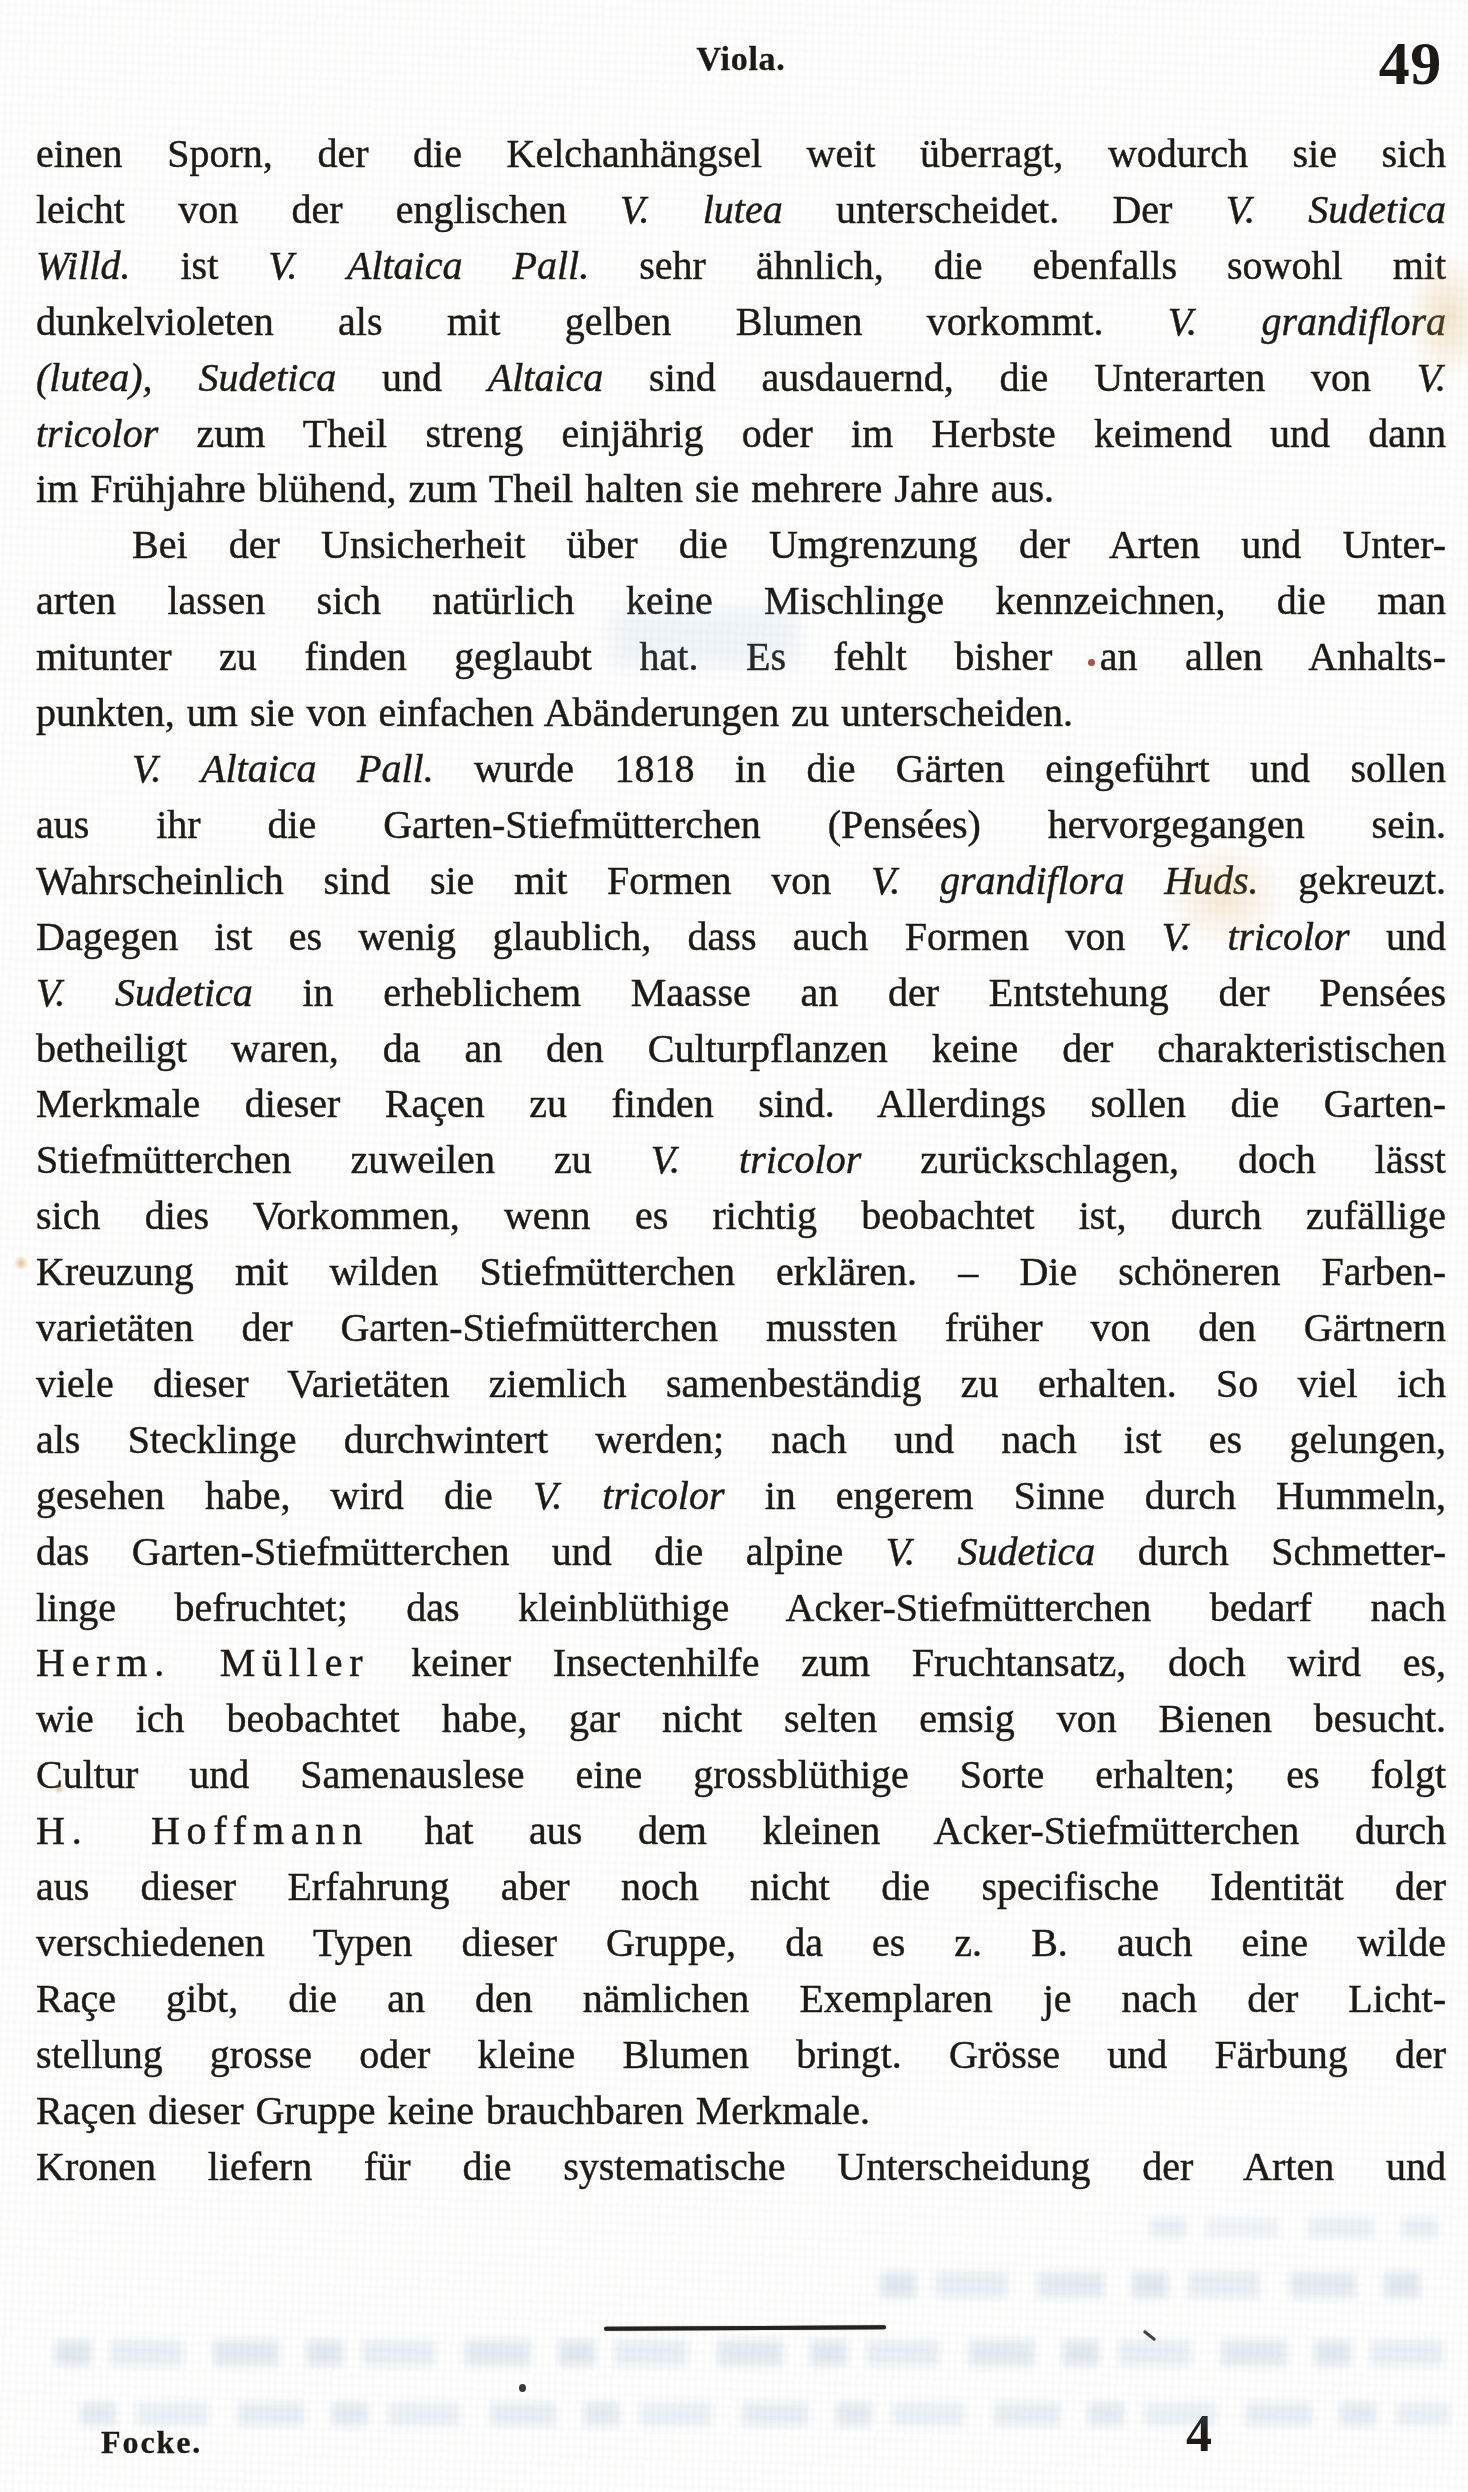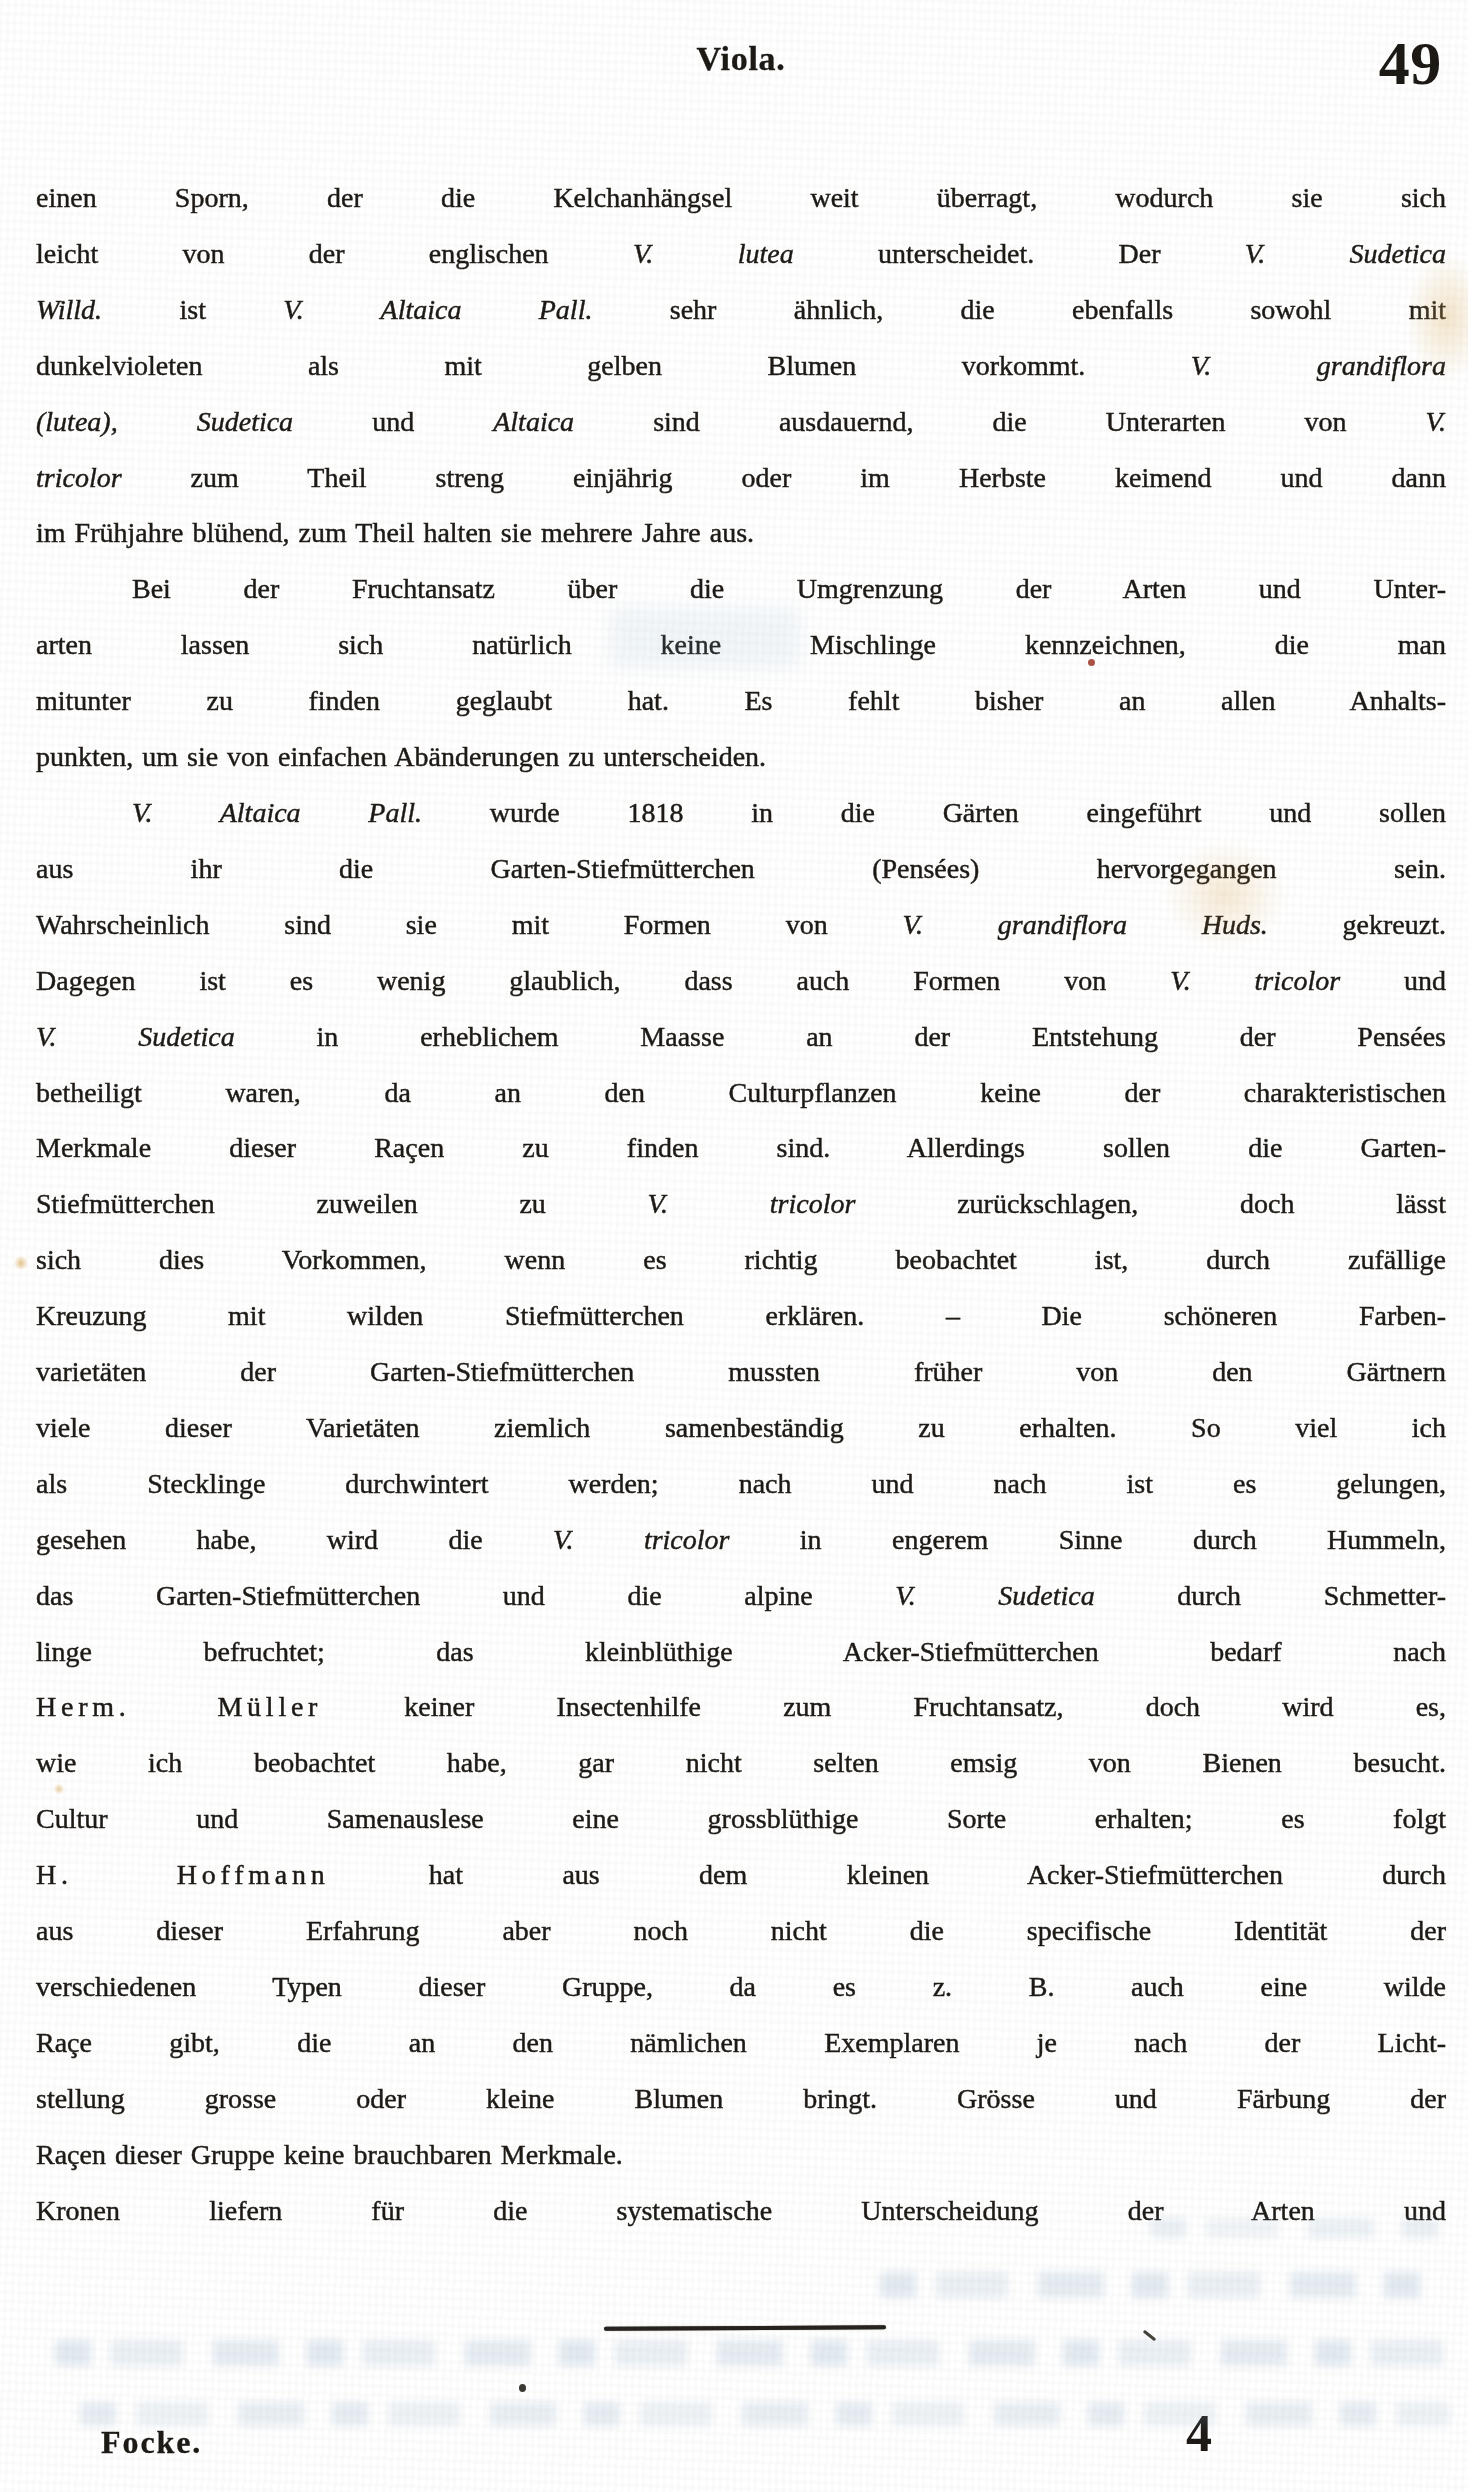--- a/index.html
+++ b/index.html
@@ -32,21 +32,21 @@
     position:absolute;left:0;right:0;top:14px;text-align:center;
     font-size:34px;font-weight:bold;letter-spacing:.02em;
     -webkit-text-stroke:.3px #1d1a16;
   }
   .head-page-number{
     position:absolute;right:4px;top:2px;
     font-size:62px;font-weight:600;letter-spacing:.01em;
   }
   .body-text{
     position:absolute;left:36px;top:126px;width:1410px;
-    font-size:28px;line-height:55.9px;word-spacing:2px;margin-top:44px;
+    font-size:40px;line-height:55.9px;word-spacing:2px;
     -webkit-text-stroke:.45px #211d18;
   }
   .line{text-align:justify;text-align-last:justify;white-space:normal;}
   .line.no-just{text-align:left;text-align-last:left;}
   .line.indent{text-indent:96px;}
   .seg-i{font-style:italic;}
   .seg-s{letter-spacing:.17em;}
   .end-rule{
     position:absolute;left:604px;top:2326px;width:282px;height:4px;
     background:#26231f;border-radius:2px;transform:rotate(-.35deg);
@@ -114,21 +114,21 @@
 </div>
 
 <div class="body-text">
     <div class="line"><span class="seg-n">einen Sporn, der die Kelchanhängsel weit überragt, wodurch sie sich</span></div>
     <div class="line"><span class="seg-n">leicht von der englischen </span><span class="seg-i">V. lutea</span><span class="seg-n"> unterscheidet. Der </span><span class="seg-i">V. Sudetica</span></div>
     <div class="line"><span class="seg-i">Willd.</span><span class="seg-n"> ist </span><span class="seg-i">V. Altaica Pall.</span><span class="seg-n"> sehr ähnlich, die ebenfalls sowohl mit</span></div>
     <div class="line"><span class="seg-n">dunkelvioleten als mit gelben Blumen vorkommt. </span><span class="seg-i">V. grandiflora</span></div>
     <div class="line"><span class="seg-i">(lutea),</span><span class="seg-n"> </span><span class="seg-i">Sudetica</span><span class="seg-n"> und </span><span class="seg-i">Altaica</span><span class="seg-n"> sind ausdauernd, die Unterarten von </span><span class="seg-i">V.</span></div>
     <div class="line"><span class="seg-i">tricolor</span><span class="seg-n"> zum Theil streng einjährig oder im Herbste keimend und dann</span></div>
     <div class="line no-just"><span class="seg-n">im Frühjahre blühend, zum Theil halten sie mehrere Jahre aus.</span></div>
-    <div class="line indent"><span class="seg-n">Bei der Fruchtansatz über die Umgrenzung der Arten und Unter-</span></div>
+    <div class="line indent"><span class="seg-n">Bei der Unsicherheit über die Umgrenzung der Arten und Unter-</span></div>
     <div class="line"><span class="seg-n">arten lassen sich natürlich keine Mischlinge kennzeichnen, die man</span></div>
     <div class="line"><span class="seg-n">mitunter zu finden geglaubt hat. Es fehlt bisher an allen Anhalts-</span></div>
     <div class="line no-just"><span class="seg-n">punkten, um sie von einfachen Abänderungen zu unterscheiden.</span></div>
     <div class="line indent"><span class="seg-i">V. Altaica Pall.</span><span class="seg-n"> wurde 1818 in die Gärten eingeführt und sollen</span></div>
     <div class="line"><span class="seg-n">aus ihr die Garten-Stiefmütterchen (Pensées) hervorgegangen sein.</span></div>
     <div class="line"><span class="seg-n">Wahrscheinlich sind sie mit Formen von </span><span class="seg-i">V. grandiflora Huds.</span><span class="seg-n"> gekreuzt.</span></div>
     <div class="line"><span class="seg-n">Dagegen ist es wenig glaublich, dass auch Formen von </span><span class="seg-i">V. tricolor</span><span class="seg-n"> und</span></div>
     <div class="line"><span class="seg-i">V. Sudetica</span><span class="seg-n"> in erheblichem Maasse an der Entstehung der Pensées</span></div>
     <div class="line"><span class="seg-n">betheiligt waren, da an den Culturpflanzen keine der charakteristischen</span></div>
     <div class="line"><span class="seg-n">Merkmale dieser Raçen zu finden sind. Allerdings sollen die Garten-</span></div>

